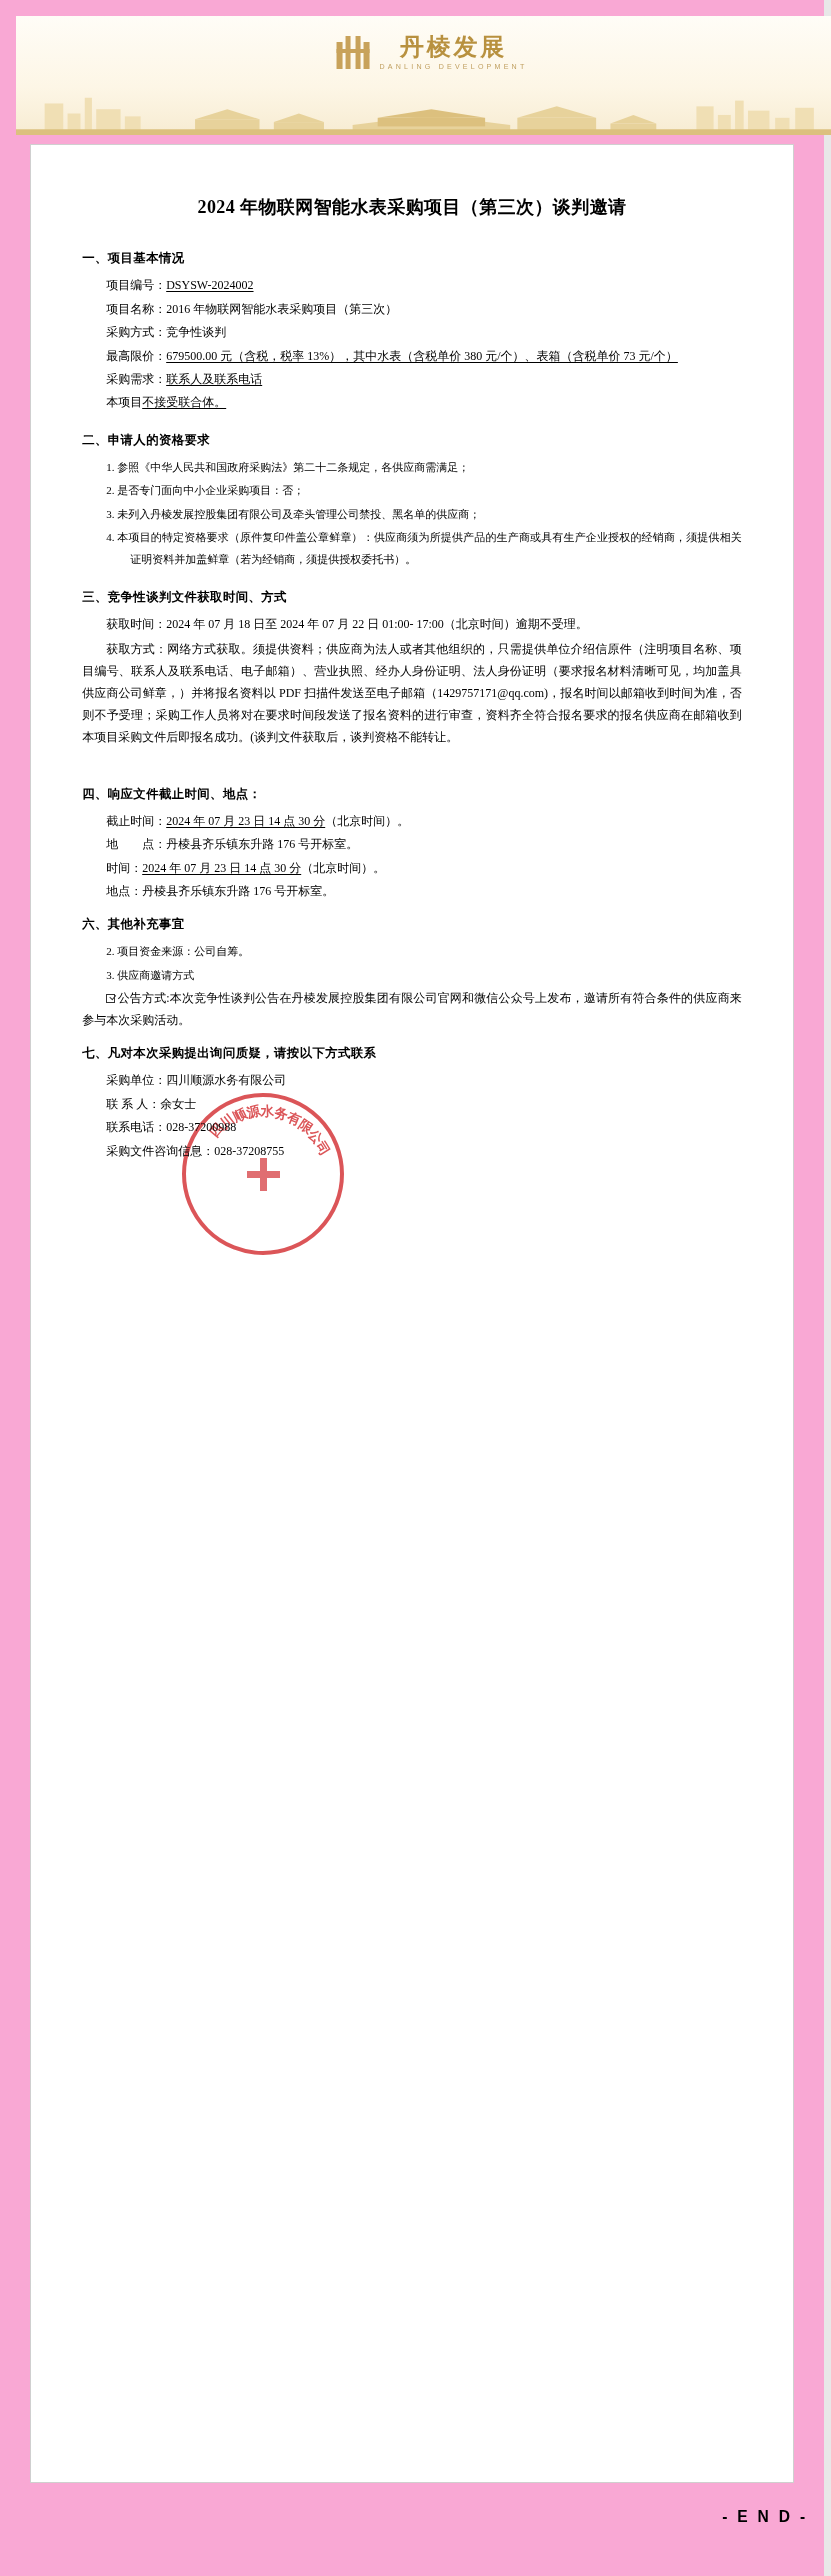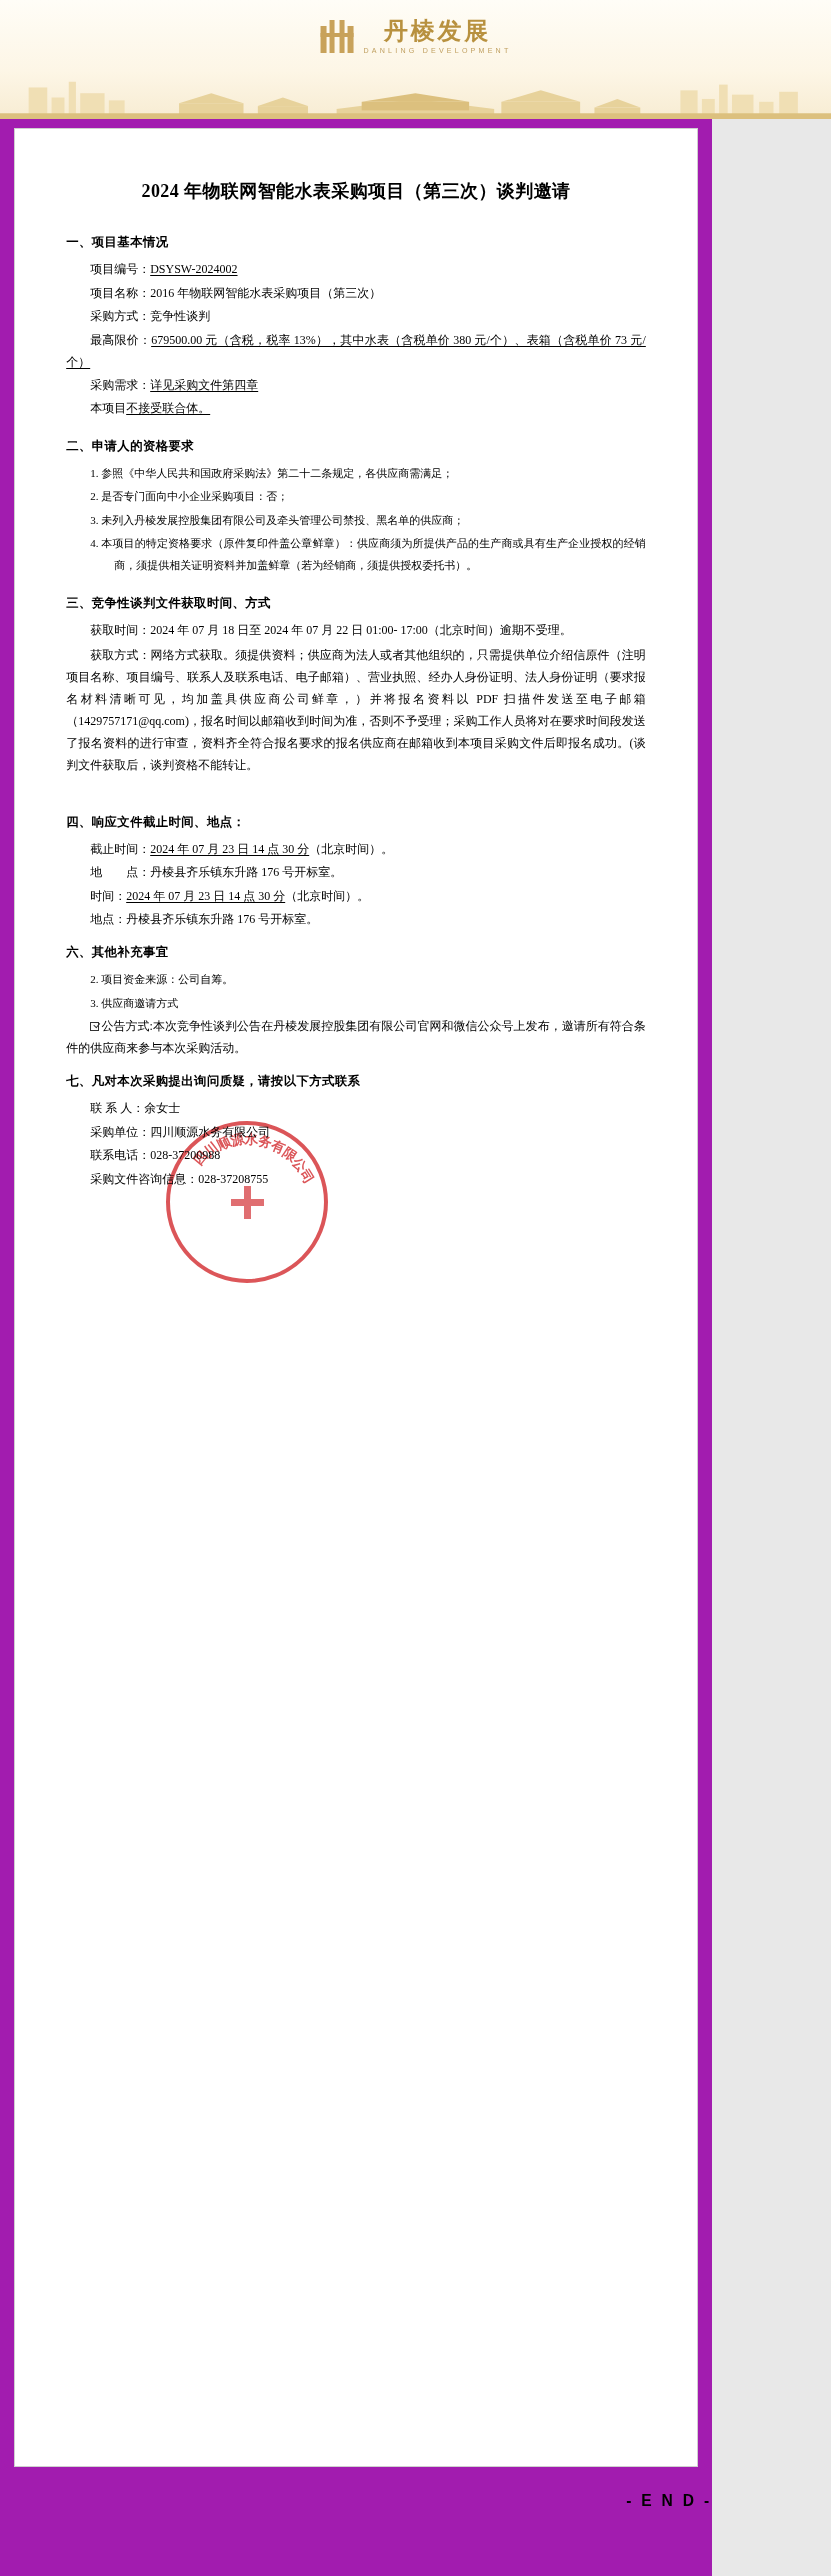--- a/index.html
+++ b/index.html
@@ -3,25 +3,25 @@
 <meta charset="utf-8">
 <style>
   * { box-sizing: border-box; }
   html, body { margin: 0; padding: 0; }
   body {
     width: 832px;
     background: #e8e8e8;
     font-family: "Liberation Serif", "DejaVu Serif", serif;
   }
   .page {
-    width: 712px;
+    width: 824px;
     min-height: 2576px;
-    background: #a21caf;
-    position: relative;
-    padding: 0;
+    background: #f9a8d4;
+    position: relative;
+    padding: 16px;
   }
 
   
   .banner {
     position: relative;
     height: 119px;
     width: 832px;
     overflow: hidden;
     background: linear-gradient(180deg, #fdf8ec 0%, #fbf2dd 55%, #f6e9c8 100%);
   }
@@ -276,21 +276,21 @@
   <div class="doc-frame">
     <div class="doc-inner">
 
       <h1 class="doc-title">2024 年物联网智能水表采购项目（第三次）谈判邀请</h1>
 
       <div class="sec-head">一、项目基本情况</div>
       <p class="line"><span>项目编号：</span><span class="u">DSYSW-2024002</span></p>
       <p class="line"><span>项目名称：</span><span>2016 年物联网智能水表采购项目（第三次）</span></p>
       <p class="line"><span>采购方式：</span><span>竞争性谈判</span></p>
       <p class="line"><span>最高限价：</span><span class="u">679500.00 元（含税，税率 13%），其中水表（含税单价 380 元/个）、表箱（含税单价 73 元/个）</span></p>
-      <p class="line"><span>采购需求：</span><span class="u">详见采购文件第四章</span></p>
+      <p class="line"><span>采购需求：</span><span class="u">联系人及联系电话</span></p>
       <p class="line"><span>本项目</span><span class="u">不接受联合体。</span></p>
 
       <div class="sec-head">二、申请人的资格要求</div>
       <p class="hang">1. 参照《中华人民共和国政府采购法》第二十二条规定，各供应商需满足；</p>
       <p class="hang">2. 是否专门面向中小企业采购项目：否；</p>
       <p class="hang">3. 未列入丹棱发展控股集团有限公司及牵头管理公司禁投、黑名单的供应商；</p>
       <p class="hang">4. 本项目的特定资格要求（原件复印件盖公章鲜章）：供应商须为所提供产品的生产商或具有生产企业授权的经销商，须提供相关证明资料并加盖鲜章（若为经销商，须提供授权委托书）。</p>
 
       <div class="sec-head">三、竞争性谈判文件获取时间、方式</div>
       <p class="para"><span>获取时间：</span><span>2024 年 07 月 18 日至 2024 年 07 月 22 日 01:00- 17:00（北京时间）逾期不受理。</span></p>
@@ -307,22 +307,22 @@
 
       <div class="sec-head tight">六、其他补充事宜</div>
       <p class="hang">2. 项目资金来源：公司自筹。</p>
       <p class="hang">3. 供应商邀请方式</p>
       <p class="para"><span class="checkbox-glyph"></span><span>公告方式:本次竞争性谈判公告在丹棱发展控股集团有限公司官网和微信公众号上发布，邀请所有符合条件的供应商来参与本次采购活动。</span></p>
 
       <div class="sec-head tight">七、凡对本次采购提出询问质疑，请按以下方式联系</div>
 
       <div class="contact-wrap">
         <div class="contact-block">
+          <p><span>采购单位：</span><span>四川顺源水务有限公司</span></p>
           <p><span>联 系 人：</span><span>余女士</span></p>
-          <p><span>采购单位：</span><span>四川顺源水务有限公司</span></p>
           <p><span>联系电话：</span><span>028-37200988</span></p>
           <p><span>采购文件咨询信息：</span><span>028-37208755</span></p>
         </div>
 
         <div class="seal">
           <div class="seal-text">
             <span style="transform:rotate(-50deg)">四</span>
             <span style="transform:rotate(-38deg)">川</span>
             <span style="transform:rotate(-26deg)">顺</span>
             <span style="transform:rotate(-14deg)">源</span>

